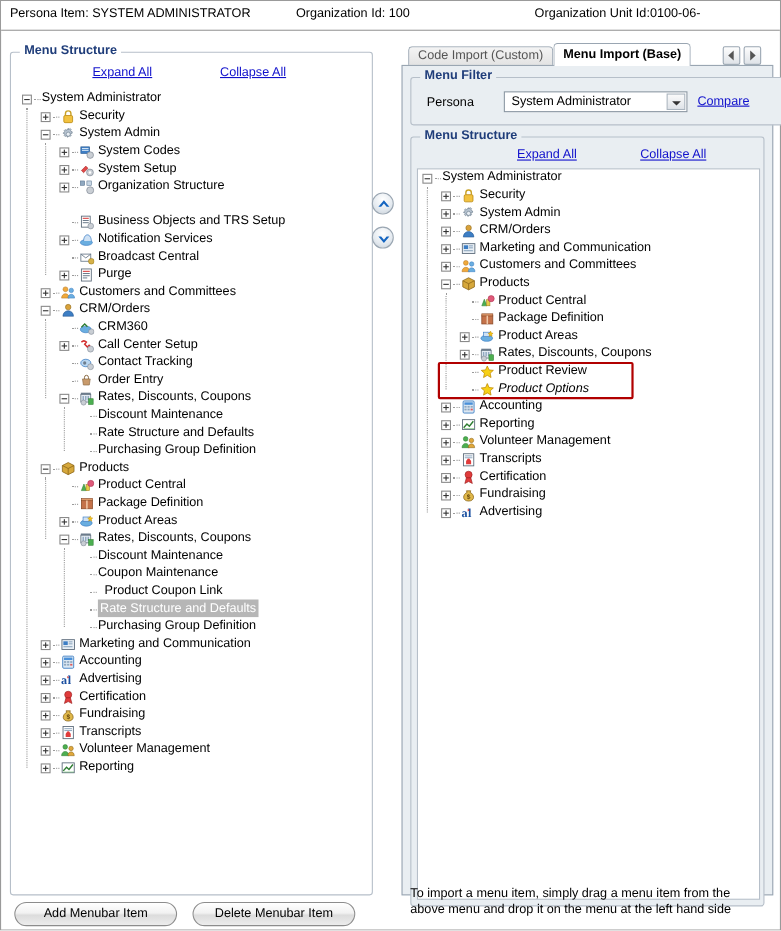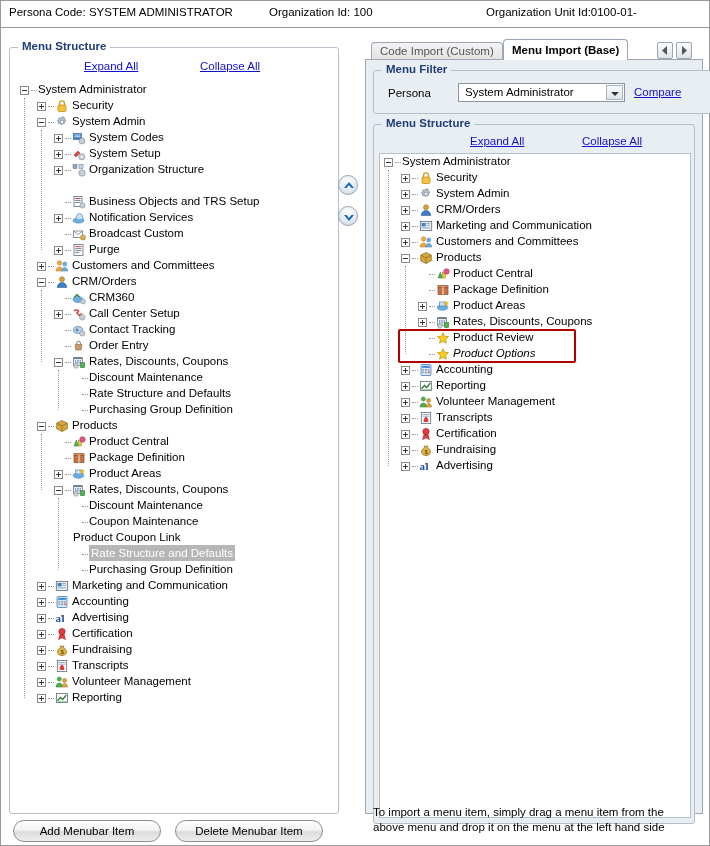--- a/index.html
+++ b/index.html
@@ -112,23 +112,23 @@
 
   .hint { position: absolute; left: 372px; top: 804px; width: 328px;
           font-size: 11.5px; line-height: 15px; color: #000; }
 </style>
 </head>
 <body>
 
 <div id="app">
 
   <div class="header">
-    <div class="hdr-item hdr-1">Persona Code:  SYSTEM ADMINISTRATOR</div>
+    <div class="hdr-item hdr-1">Persona Item:  SYSTEM ADMINISTRATOR</div>
     <div class="hdr-item hdr-2">Organization Id:  100</div>
-    <div class="hdr-item hdr-3">Organization Unit Id:0100-01-</div>
+    <div class="hdr-item hdr-3">Organization Unit Id:0100-06-</div>
   </div>
 
   <div id="left-pane">
     <div class="group" id="left-group">
       <span class="legend">Menu Structure</span>
 
       <div class="links-row">
         <span class="tree-link" style="left:74px;">Expand All</span>
         <span class="tree-link" style="left:190px;">Collapse All</span>
       </div>
@@ -230,21 +230,21 @@
           </div>
           <div class="node" style="position: absolute; left: 0px; top: 144px; width: 100%;">
             <span class="dots" style="left: 49px; width: 6px;"></span>
             <span class="ic" style="left: 56px;">
               <svg width="14" height="14" viewBox="0 0 14 14">
                 <rect x="1.5" y="4" width="9" height="6.5" fill="#fff" stroke="#6b7b8b" stroke-width=".8"></rect>
                 <path d="M1.5 4l4.5 3.5L10.5 4" fill="none" stroke="#6b7b8b" stroke-width=".8"></path>
                 <circle cx="11" cy="10.5" r="2.6" fill="#d6b24a" stroke="#96791f" stroke-width=".5"></circle>
               </svg>
             </span>
-            <span class="lbl" style="position: absolute; left: 73px;">Broadcast Custom</span>
+            <span class="lbl" style="position: absolute; left: 73px;">Broadcast Central</span>
           </div>
           <div class="node" style="position: absolute; left: 0px; top: 160px; width: 100%;">
             <span class="tog plus" style="left: 38px;"></span>
             <span class="dots" style="left: 49px; width: 6px;"></span>
             <span class="ic" style="left: 56px;">
               <svg width="14" height="14" viewBox="0 0 14 14">
                 <rect x="2" y="1.5" width="9" height="11" fill="#fff" stroke="#5c6b7a" stroke-width=".8"></rect>
                 <rect x="3.3" y="3.2" width="6.3" height=".9" fill="#d32f2f"></rect>
                 <rect x="3.3" y="5.2" width="6.3" height=".9" fill="#6b7b8b"></rect>
                 <rect x="3.3" y="7.2" width="6.3" height=".9" fill="#6b7b8b"></rect>
@@ -412,21 +412,21 @@
           <div class="node" style="position: absolute; left: 0px; top: 416px; width: 100%;">
             <span class="dots" style="left: 66px; width: 6px;"></span>
             <span class="lbl" style="position: absolute; left: 73px;">Discount Maintenance</span>
           </div>
           <div class="node" style="position: absolute; left: 0px; top: 432px; width: 100%;">
             <span class="dots" style="left: 66px; width: 6px;"></span>
             <span class="lbl" style="position: absolute; left: 73px;">Coupon Maintenance</span>
           </div>
           <div class="node" style="position: absolute; left: 0px; top: 448px; width: 100%;">
             <span class="dots" style="left: 66px; width: 6px;"></span>
-            <span class="lbl" style="position: absolute; left: 57px; text-align: right;">Product Coupon Link</span>
+            <span class="lbl" style="position: absolute; left: 79px; text-align: right;">Product Coupon Link</span>
           </div>
           <div class="node sel" style="position: absolute; left: 0px; top: 464px; width: 100%;">
             <span class="dots" style="left: 66px; width: 6px;"></span>
             <span class="lbl" style="position: absolute; left: 73px;">Rate Structure and Defaults</span>
           </div>
           <div class="node" style="position: absolute; left: 0px; top: 480px; width: 100%;">
             <span class="dots" style="left: 66px; width: 6px;"></span>
             <span class="lbl" style="position: absolute; left: 73px;">Purchasing Group Definition</span>
           </div>
           <div class="node" style="position: absolute; left: 0px; top: 496px; width: 100%;">

